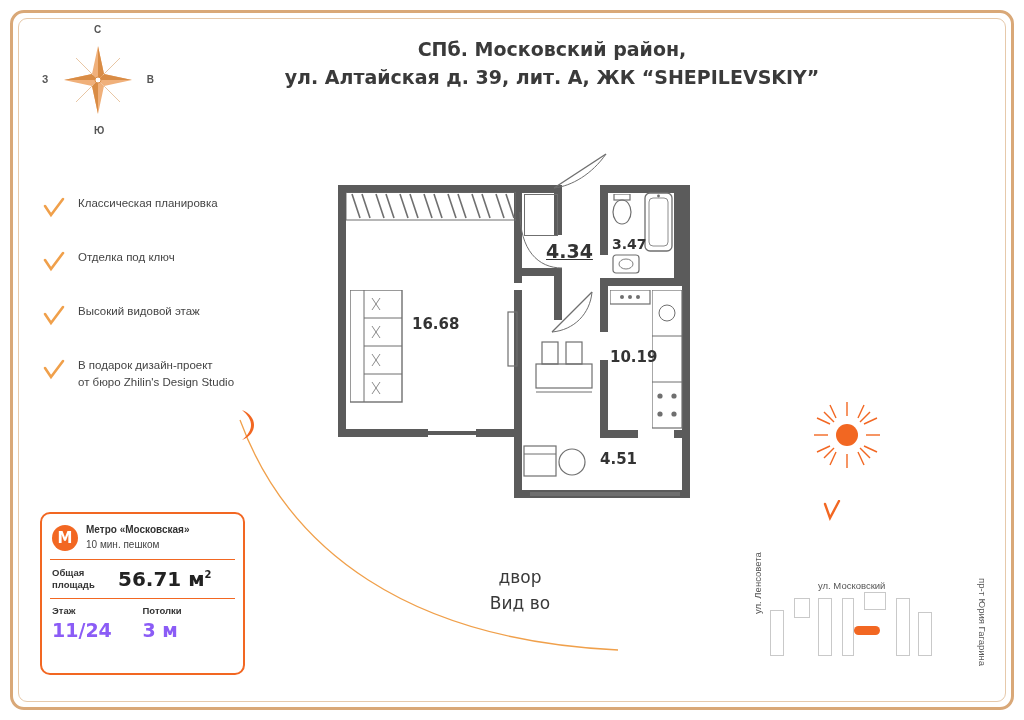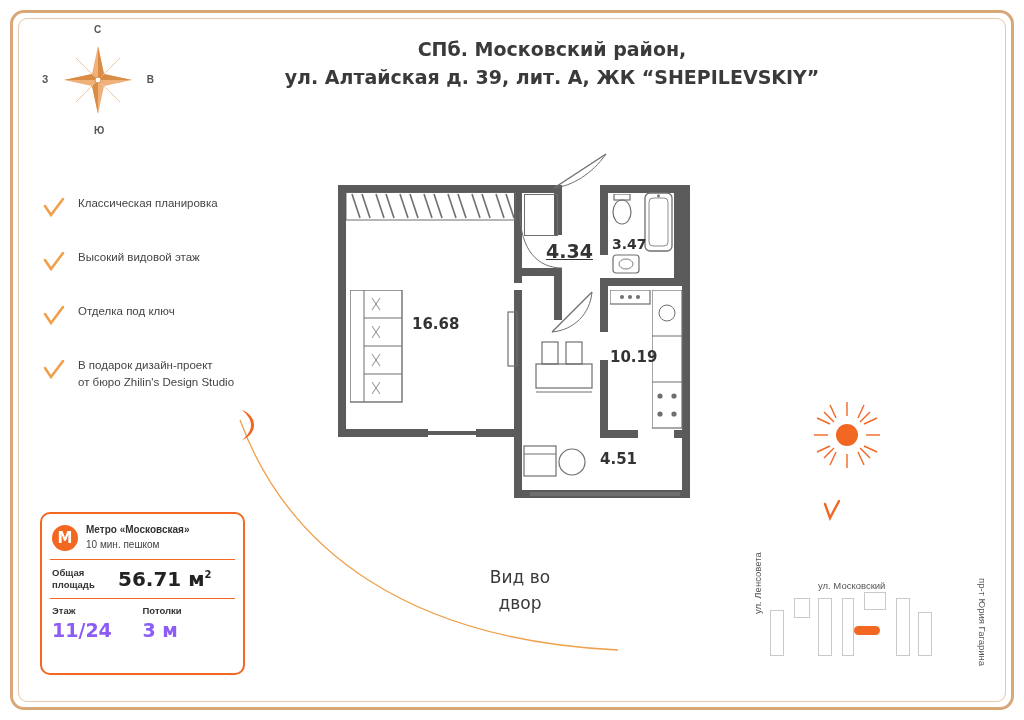--- a/index.html
+++ b/index.html
@@ -185,30 +185,30 @@
       </span>
       <div class="txt">Классическая планировка</div>
     </div>
 
     <div class="feature">
       <span class="check">
         <svg width="24" height="24" viewBox="0 0 24 24">
             <path d="M3 9 L9 18 L21 2" stroke="#f0a04b" stroke-width="2.6" fill="none" stroke-linecap="round"></path>
           </svg>
       </span>
-      <div class="txt">Высокий видовой этаж</div>
+      <div class="txt">Отделка под ключ</div>
     </div>
 
     <div class="feature">
       <span class="check">
         <svg width="24" height="24" viewBox="0 0 24 24">
             <path d="M3 9 L9 18 L21 2" stroke="#f0a04b" stroke-width="2.6" fill="none" stroke-linecap="round"></path>
           </svg>
       </span>
-      <div class="txt">Отделка под ключ</div>
+      <div class="txt">Высокий видовой этаж</div>
     </div>
 
     <div class="feature">
       <span class="check">
         <svg width="24" height="24" viewBox="0 0 24 24">
             <path d="M3 9 L9 18 L21 2" stroke="#f0a04b" stroke-width="2.6" fill="none" stroke-linecap="round"></path>
           </svg>
       </span>
       <div class="txt">
         <span>В подарок дизайн-проект</span>
@@ -401,22 +401,22 @@
 
     <svg style="position:absolute; left:222px; top:292px;" width="70" height="44">
       <rect x="2" y="4" width="32" height="30" fill="none" stroke="#6f6f6f" stroke-width="1.2"></rect>
       <line x1="2" y1="12" x2="34" y2="12" stroke="#6f6f6f" stroke-width="1"></line>
       <circle cx="50" cy="20" r="13" fill="none" stroke="#6f6f6f" stroke-width="1.2"></circle>
     </svg>
     <div class="room-area" style="left:300px; top:300px;">4.51</div>
   </div>
 
   <div class="view-txt">
+    <div>двор</div>
     <div>Вид во</div>
-    <div>двор</div>
   </div>
 
   <div class="sun">
     <svg width="70" height="70" viewBox="0 0 70 70">
       <circle cx="35" cy="35" r="11" fill="#f26722"></circle>
       <g stroke="#f26722" stroke-width="1.4">
         <line x1="35" y1="2" x2="35" y2="16"></line>
           <line x1="35" y1="54" x2="35" y2="68"></line>
         <line x1="2" y1="35" x2="16" y2="35"></line>
           <line x1="54" y1="35" x2="68" y2="35"></line>

